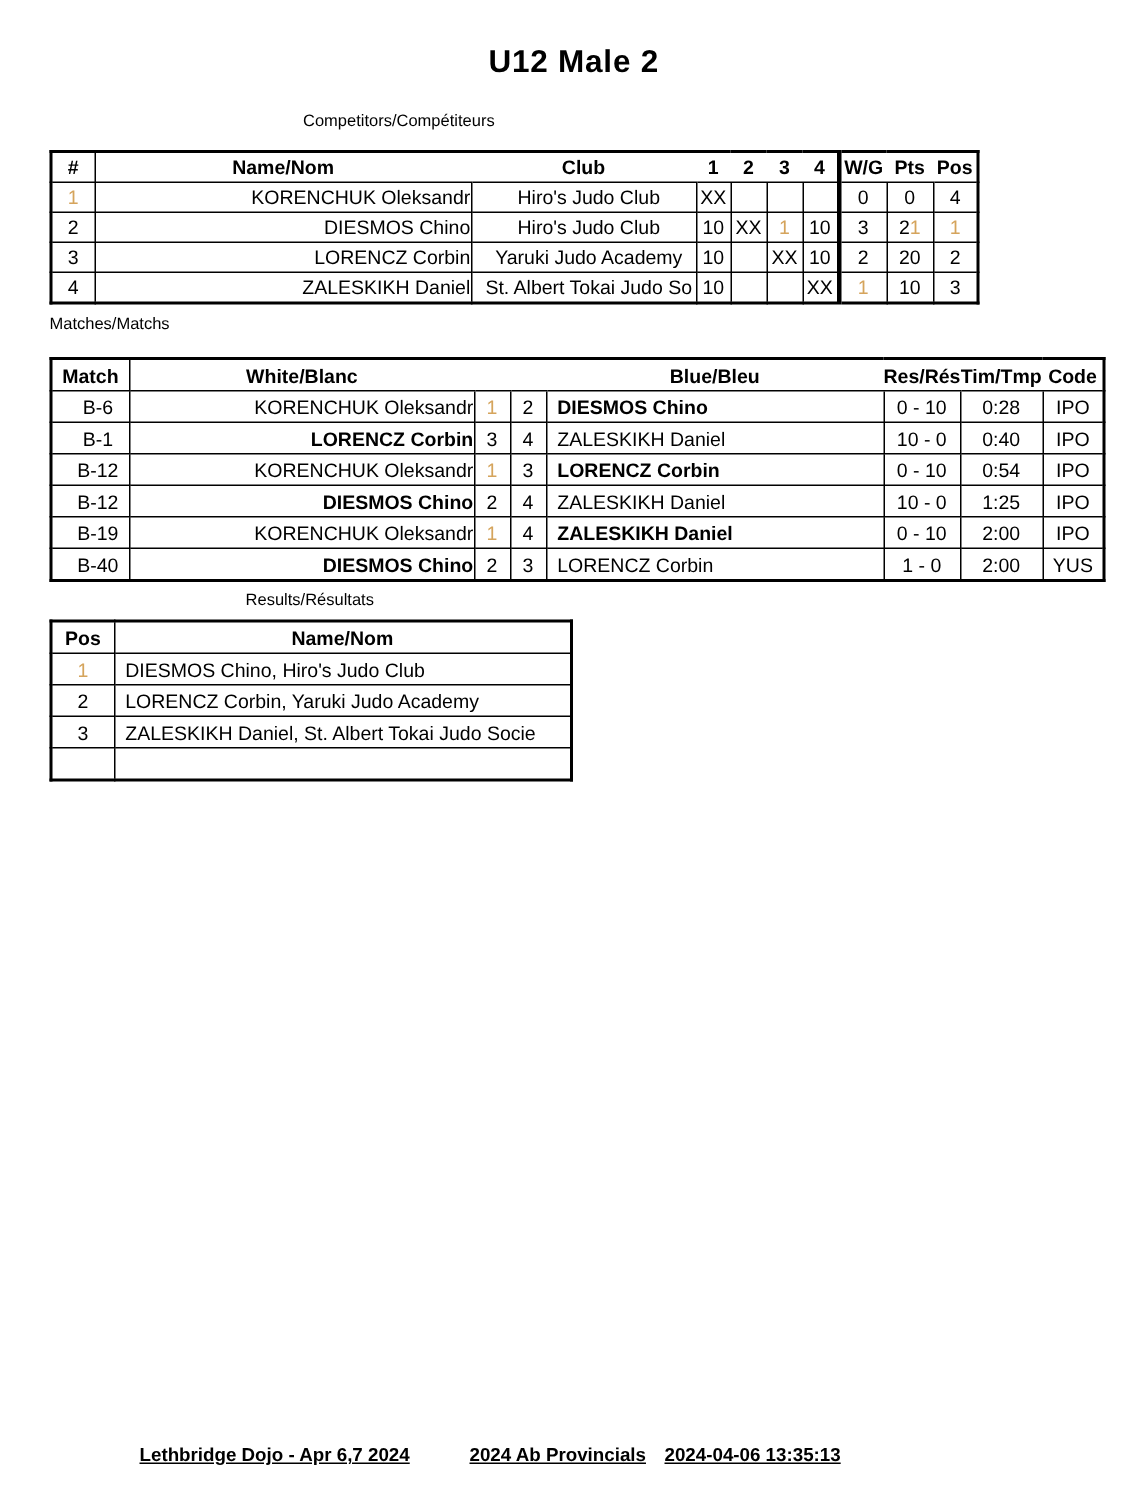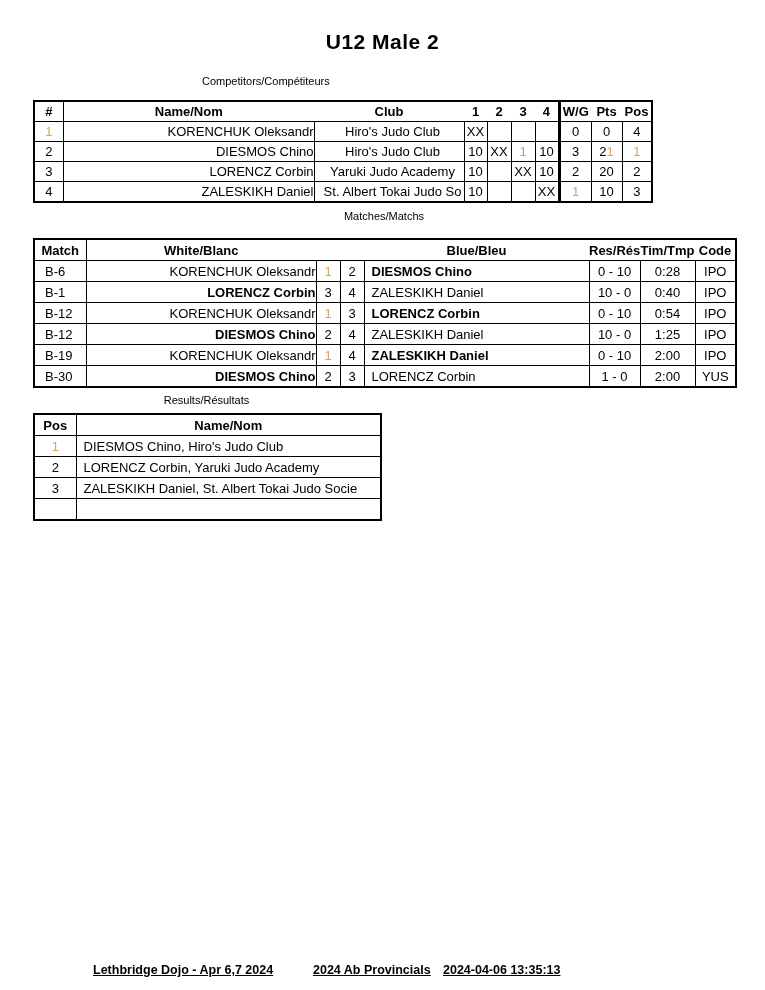--- a/index.html
+++ b/index.html
@@ -8,21 +8,21 @@
     font-family:"Liberation Sans", sans-serif; color:#000;
     overflow:hidden;
   }
   .abs { position:absolute; }
   .page-title {
     top:30px; left:0; right:0; text-align:center;
     font-size:21px; font-weight:bold; letter-spacing:0.5px;
   }
   .sec-heading { font-size:11px; font-weight:normal; }
   .h-comp  { top:75px;  left:202px; }
-  .h-match { top:210px; left:33px; width:702px; text-align:center; }
+  .h-match { top:210px; left:33px; width:702px; }
   .h-res   { top:394px; left:33px; width:347px; text-align:center; }
 
   table { border-collapse:collapse; table-layout:fixed; position:absolute; background:#fff; }
   th, td {
     border:1px solid #000; padding:0; font-size:13px; height:19px;
     vertical-align:middle; text-align:center; white-space:nowrap; overflow:hidden;
   }
   th { font-weight:bold; }
   td { font-weight:normal; }
 
@@ -32,21 +32,21 @@
   table.match th, table.match td { height:20px; }
   table.res th, table.res td { height:20px; }
 
   
   thead th { border-left:none; border-right:none; }
   thead th.keep-r { border-right:1px solid #000; }
   .sec { border-left:3px solid #000 !important; }
 
   .al-name  { text-align:right; padding-left:9px; }
   .al-club  { text-align:center; padding-left:7px; }
-  .al-match { text-align:left; padding-left:10px; }
+  .al-match { text-align:center; padding-left:10px; }
   .al-blue  { text-align:left; padding-left:7px; }
   .bold { font-weight:bold; }
   .tan { color:#d5a45c; }
 
   .footer-item { top:963px; font-size:12.5px; font-weight:bold;text-decoration:underline; }
   .f-venue { left:93px; }
   .f-event { left:313px; }
   .f-time  { left:443px; }
 </style>
 </head>
@@ -205,21 +205,21 @@
       <td class="al-match">B-19</td>
       <td class="al-name">KORENCHUK Oleksandr</td>
       <td class="tan">1</td>
       <td>4</td>
       <td class="al-blue bold">ZALESKIKH Daniel</td>
       <td>0 - 10</td>
       <td>2:00</td>
       <td>IPO</td>
     </tr>
     <tr>
-      <td class="al-match">B-30</td>
+      <td class="al-match">B-40</td>
       <td class="al-name bold">DIESMOS Chino</td>
       <td>2</td>
       <td>3</td>
       <td class="al-blue">LORENCZ Corbin</td>
       <td>1 - 0</td>
       <td>2:00</td>
       <td>YUS</td>
     </tr>
   </tbody>
 </table>

